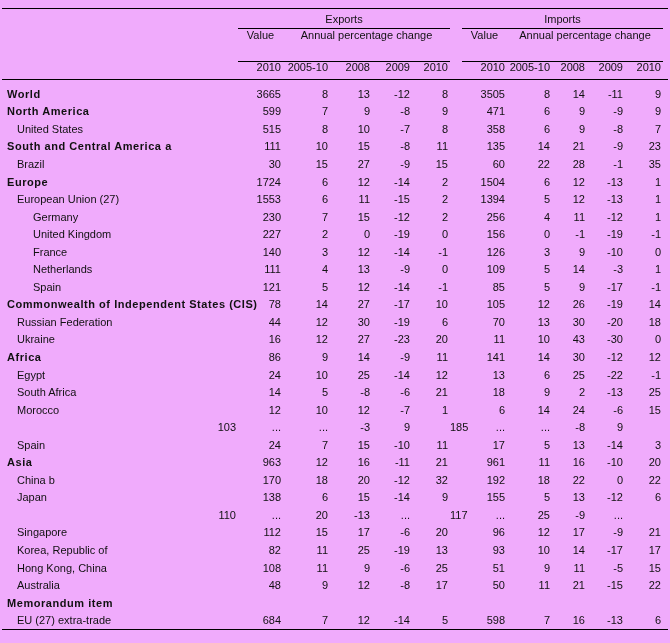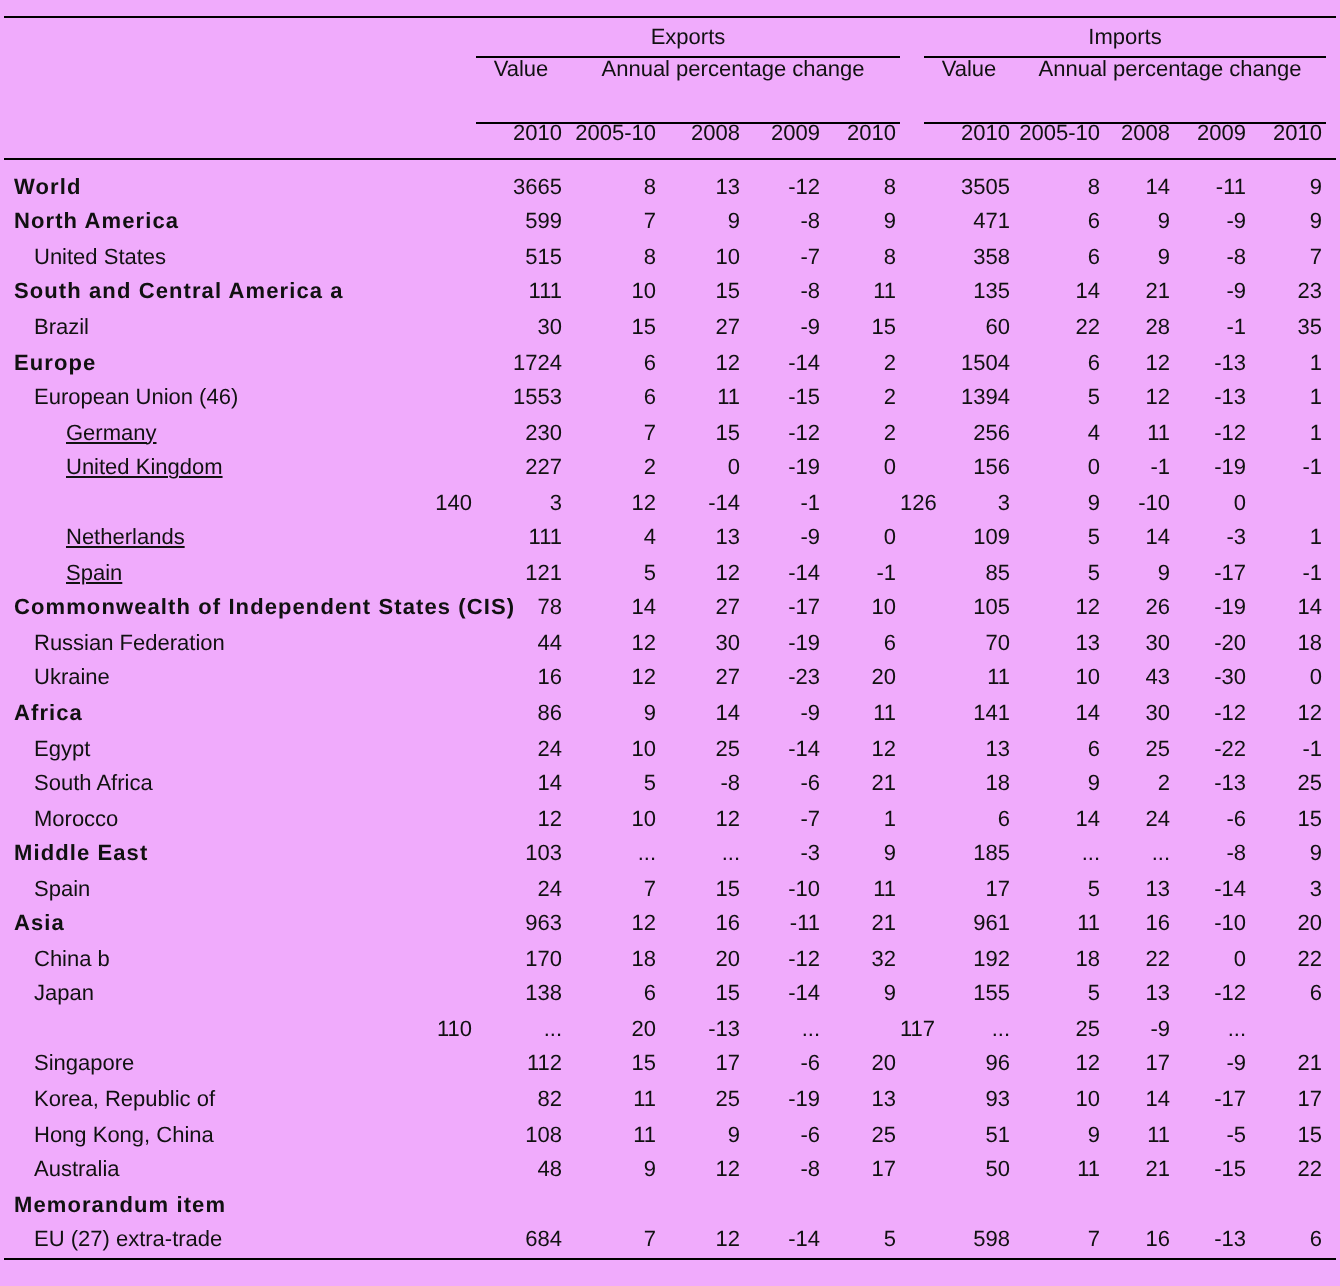--- a/index.html
+++ b/index.html
@@ -34,21 +34,21 @@
     text-align:center;border-bottom:1px solid #000;
     padding-bottom:20px;white-space:nowrap;
   }
   .yr{text-align:right;padding:0 2px 6px 0;white-space:nowrap;}
   .thick{border-top:1.8px solid #000;}
   .tbody{padding-top:5px;}
   .row{height:17.55px;align-items:center;}
   .lbl{white-space:nowrap;overflow:visible;}
   .row.lvl0 .lbl{padding-left:5px;font-weight:bold;letter-spacing:0.55px;}
   .row.lvl1 .lbl{padding-left:15px;}
-  .row.lvl2 .lbl{padding-left:31px;text-decoration:underline;}
+  .row.lvl2 .lbl{padding-left:31px;}
   .num{text-align:right;padding-right:2px;white-space:nowrap;}
   .gapcol{}
 </style>
 </head>
 <body>
 
 <div class="page">
 
   <div class="topline"></div>
 
@@ -158,21 +158,21 @@
         <div class="num">-14</div>
         <div class="num">2</div>
         <div class="gapcol"></div>
         <div class="num">1504</div>
         <div class="num">6</div>
         <div class="num">12</div>
         <div class="num">-13</div>
         <div class="num">1</div>
       </div>
       <div class="grid row lvl1">
-        <div class="lbl">European Union (46)</div>
+        <div class="lbl">European Union (27)</div>
         <div class="num">1553</div>
         <div class="num">6</div>
         <div class="num">11</div>
         <div class="num">-15</div>
         <div class="num">2</div>
         <div class="gapcol"></div>
         <div class="num">1394</div>
         <div class="num">5</div>
         <div class="num">12</div>
         <div class="num">-13</div>
@@ -200,20 +200,21 @@
         <div class="num">-19</div>
         <div class="num">0</div>
         <div class="gapcol"></div>
         <div class="num">156</div>
         <div class="num">0</div>
         <div class="num">-1</div>
         <div class="num">-19</div>
         <div class="num">-1</div>
       </div>
       <div class="grid row lvl2">
+        <div class="lbl">France</div>
         <div class="num">140</div>
         <div class="num">3</div>
         <div class="num">12</div>
         <div class="num">-14</div>
         <div class="num">-1</div>
         <div class="gapcol"></div>
         <div class="num">126</div>
         <div class="num">3</div>
         <div class="num">9</div>
         <div class="num">-10</div>
@@ -339,21 +340,20 @@
         <div class="num">-7</div>
         <div class="num">1</div>
         <div class="gapcol"></div>
         <div class="num">6</div>
         <div class="num">14</div>
         <div class="num">24</div>
         <div class="num">-6</div>
         <div class="num">15</div>
       </div>
       <div class="grid row lvl0">
-        <div class="lbl">Middle East</div>
         <div class="num">103</div>
         <div class="num">...</div>
         <div class="num">...</div>
         <div class="num">-3</div>
         <div class="num">9</div>
         <div class="gapcol"></div>
         <div class="num">185</div>
         <div class="num">...</div>
         <div class="num">...</div>
         <div class="num">-8</div>

